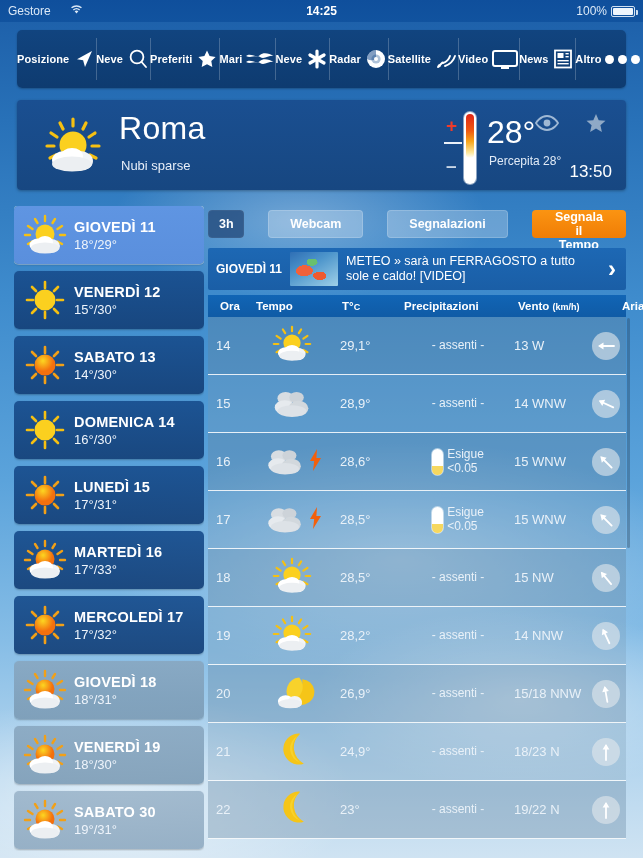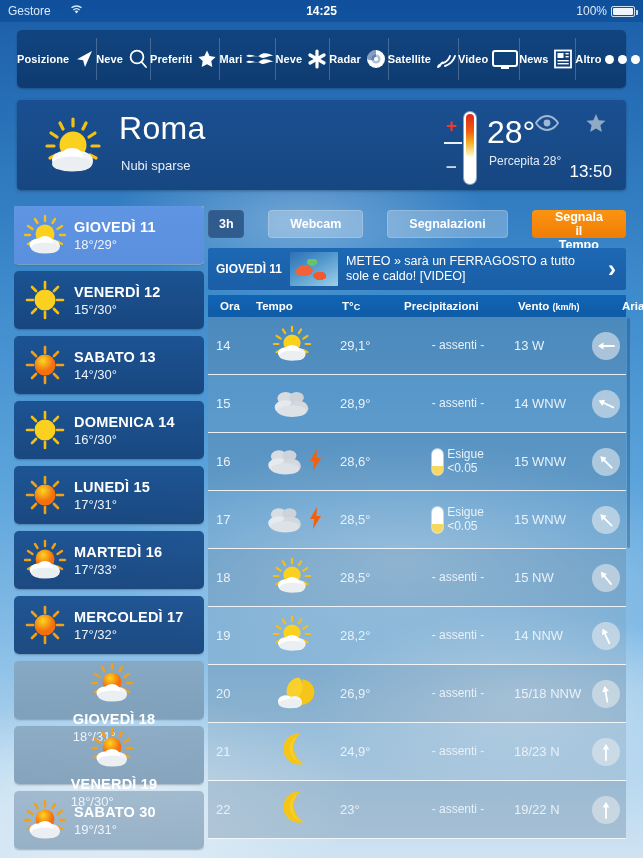--- a/index.html
+++ b/index.html
@@ -131,21 +131,21 @@
     padding-left: 6px;
     cursor: pointer;
     background: linear-gradient(180deg, rgba(24,78,142,0.92), rgba(20,64,120,0.92));
     box-shadow: 0 1px 2px rgba(0,0,0,0.25);
     color: #fff;
   }
   .day.selected {
     background: linear-gradient(180deg,#5f95e2,#5a8fdd);
     box-shadow: 0 0 0 1px rgba(255,255,255,0.35), 0 1px 2px rgba(0,0,0,0.25);
   }
-  .day.light  { background: linear-gradient(180deg, rgba(135,165,190,0.85), rgba(120,152,178,0.85)); flex-direction: column; }
+  .day.light  { background: linear-gradient(180deg, rgba(135,165,190,0.85), rgba(120,152,178,0.85)); }
   .day.light2 { background: linear-gradient(180deg, rgba(150,176,198,0.82), rgba(136,164,188,0.82)); }
   .day-icon { width: 50px; height: 44px; flex: 0 0 50px; }
   .day-text { margin-left: 4px; }
   .day-name { font-size: 14.5px; font-weight: bold; letter-spacing: .2px; }
   .day-temps { font-size: 13px; margin-top: 2px; color: #eef4fb; }
 
   
   .rightpanel {
     position: absolute; left: 208px; top: 206px;
     width: 418px; height: 646px;

